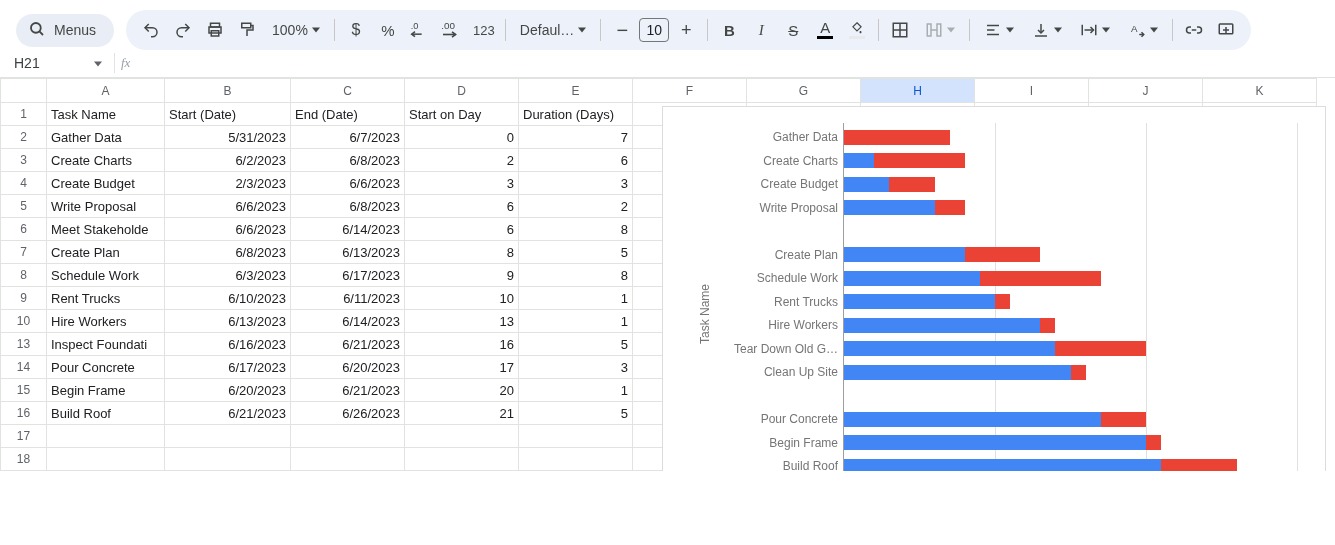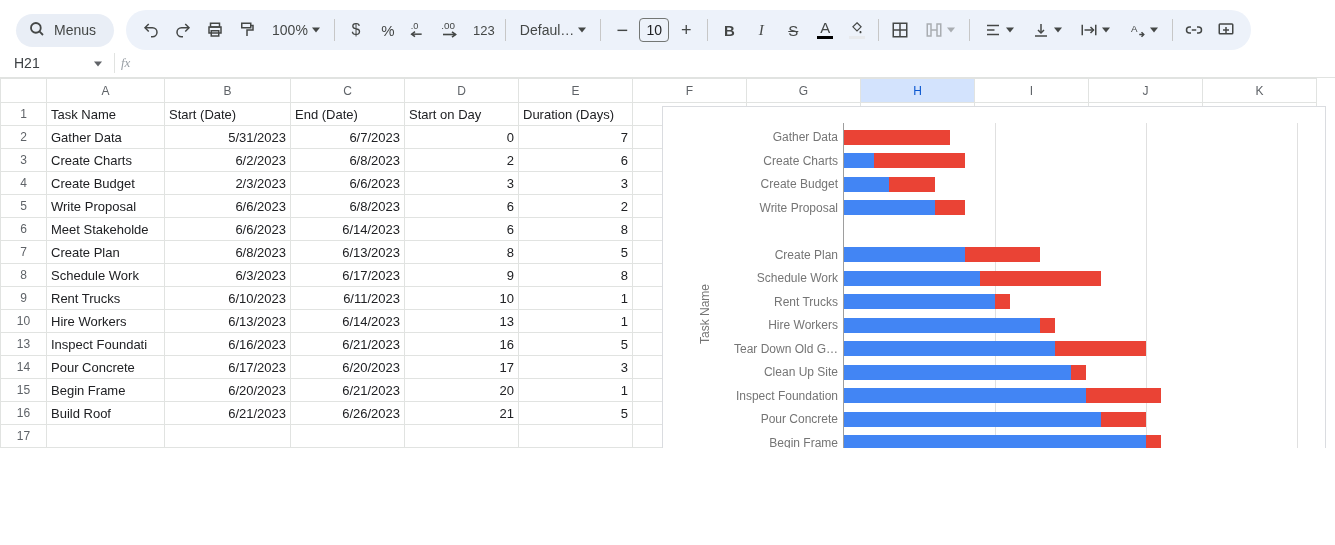--- a/index.html
+++ b/index.html
@@ -644,20 +644,34 @@
           <td></td>
           <td></td>
           <td></td>
           <td></td>
           <td></td>
           <td></td>
           <td></td>
           <td></td>
           <td></td>
         </tr>
+        <tr>
+          <th class="row-header">18</th>
+          <td></td>
+          <td></td>
+          <td></td>
+          <td></td>
+          <td></td>
+          <td></td>
+          <td></td>
+          <td></td>
+          <td></td>
+          <td></td>
+          <td></td>
+        </tr>
       </tbody>
 </table>
 
 <div class="chart-overlay">
   <div class="chart-inner">
     <div class="y-axis-title">Task Name</div>
     <div class="plot" id="plot">
           <div class="gridline" style="left: 33.3333%;"></div>
           <div class="gridline" style="left: 66.6667%;"></div>
           <div class="gridline" style="left: 100%;"></div>
@@ -724,27 +738,20 @@
               <div class="seg-red" style="width: 20%;"></div>
             </div>
           </div>
           <div class="bar-row" style="top: 237px;">
             <div class="lbl">Clean Up Site</div>
             <div class="bar-stack" style="width: 100%;">
               <div class="seg-blue" style="width: 50%;"></div>
               <div class="seg-red" style="width: 3.33333%;"></div>
             </div>
           </div>
-          <div class="bar-row" style="top: 260.5px;">
-            <div class="lbl">Inspect Foundation</div>
-            <div class="bar-stack" style="width: 100%;">
-              <div class="seg-blue" style="width: 53.3333%;"></div>
-              <div class="seg-red" style="width: 16.6667%;"></div>
-            </div>
-          </div>
           <div class="bar-row" style="top: 284px;">
             <div class="lbl">Pour Concrete</div>
             <div class="bar-stack" style="width: 100%;">
               <div class="seg-blue" style="width: 56.6667%;"></div>
               <div class="seg-red" style="width: 10%;"></div>
             </div>
           </div>
           <div class="bar-row" style="top: 307.5px;">
             <div class="lbl">Begin Frame</div>
             <div class="bar-stack" style="width: 100%;">

